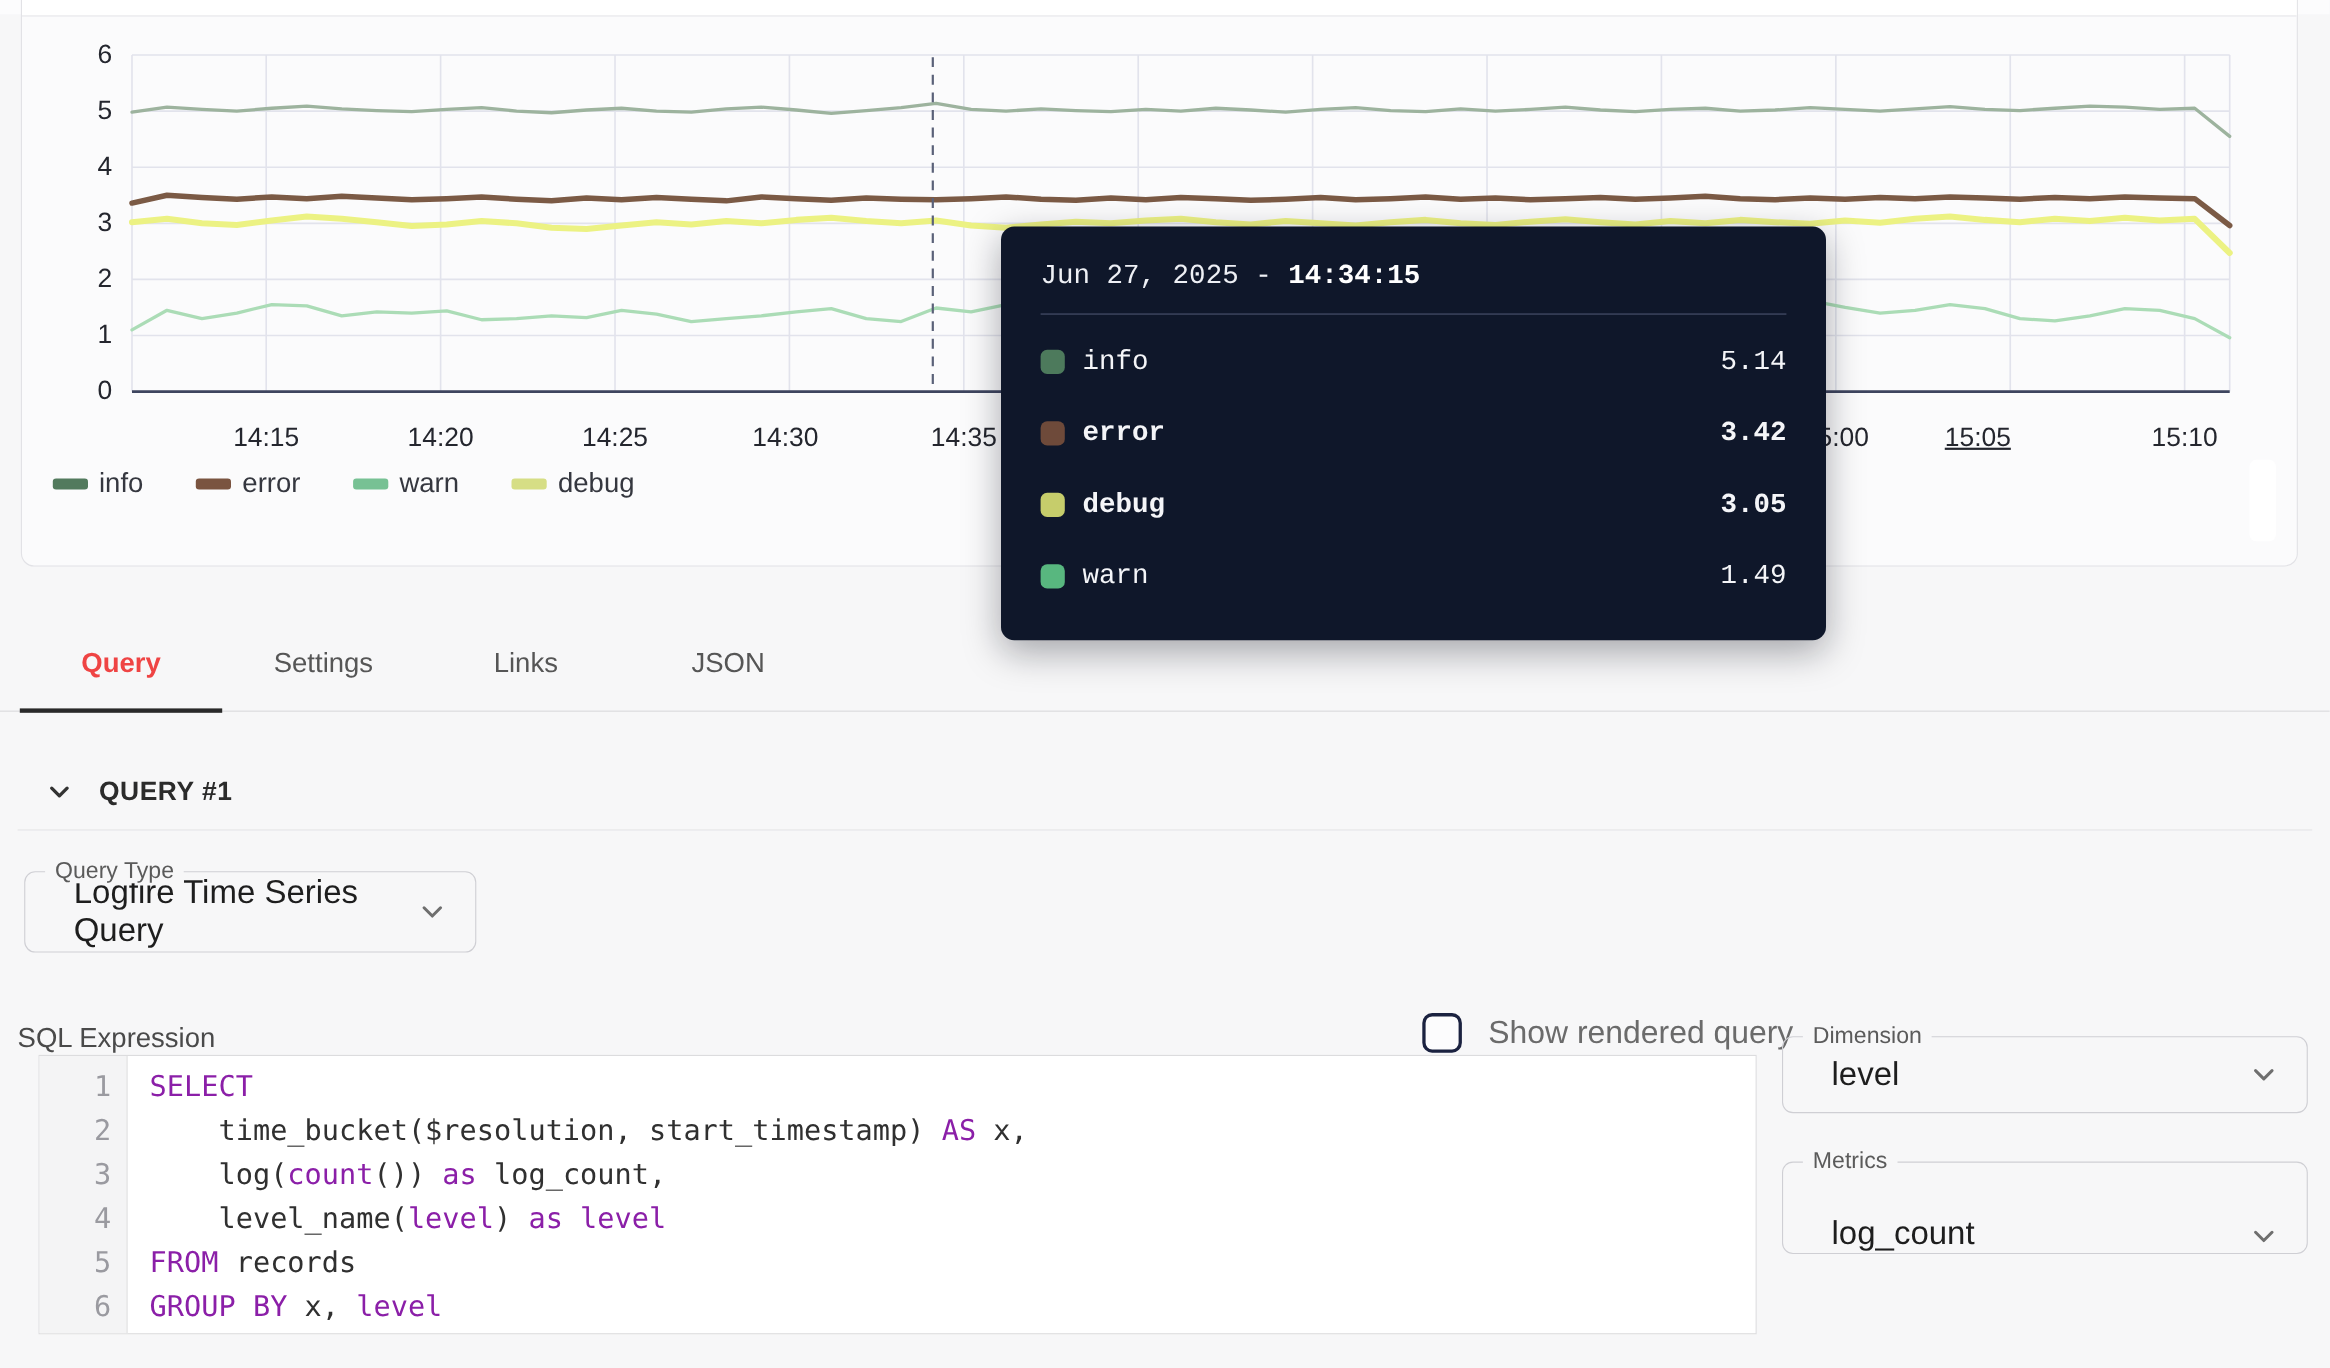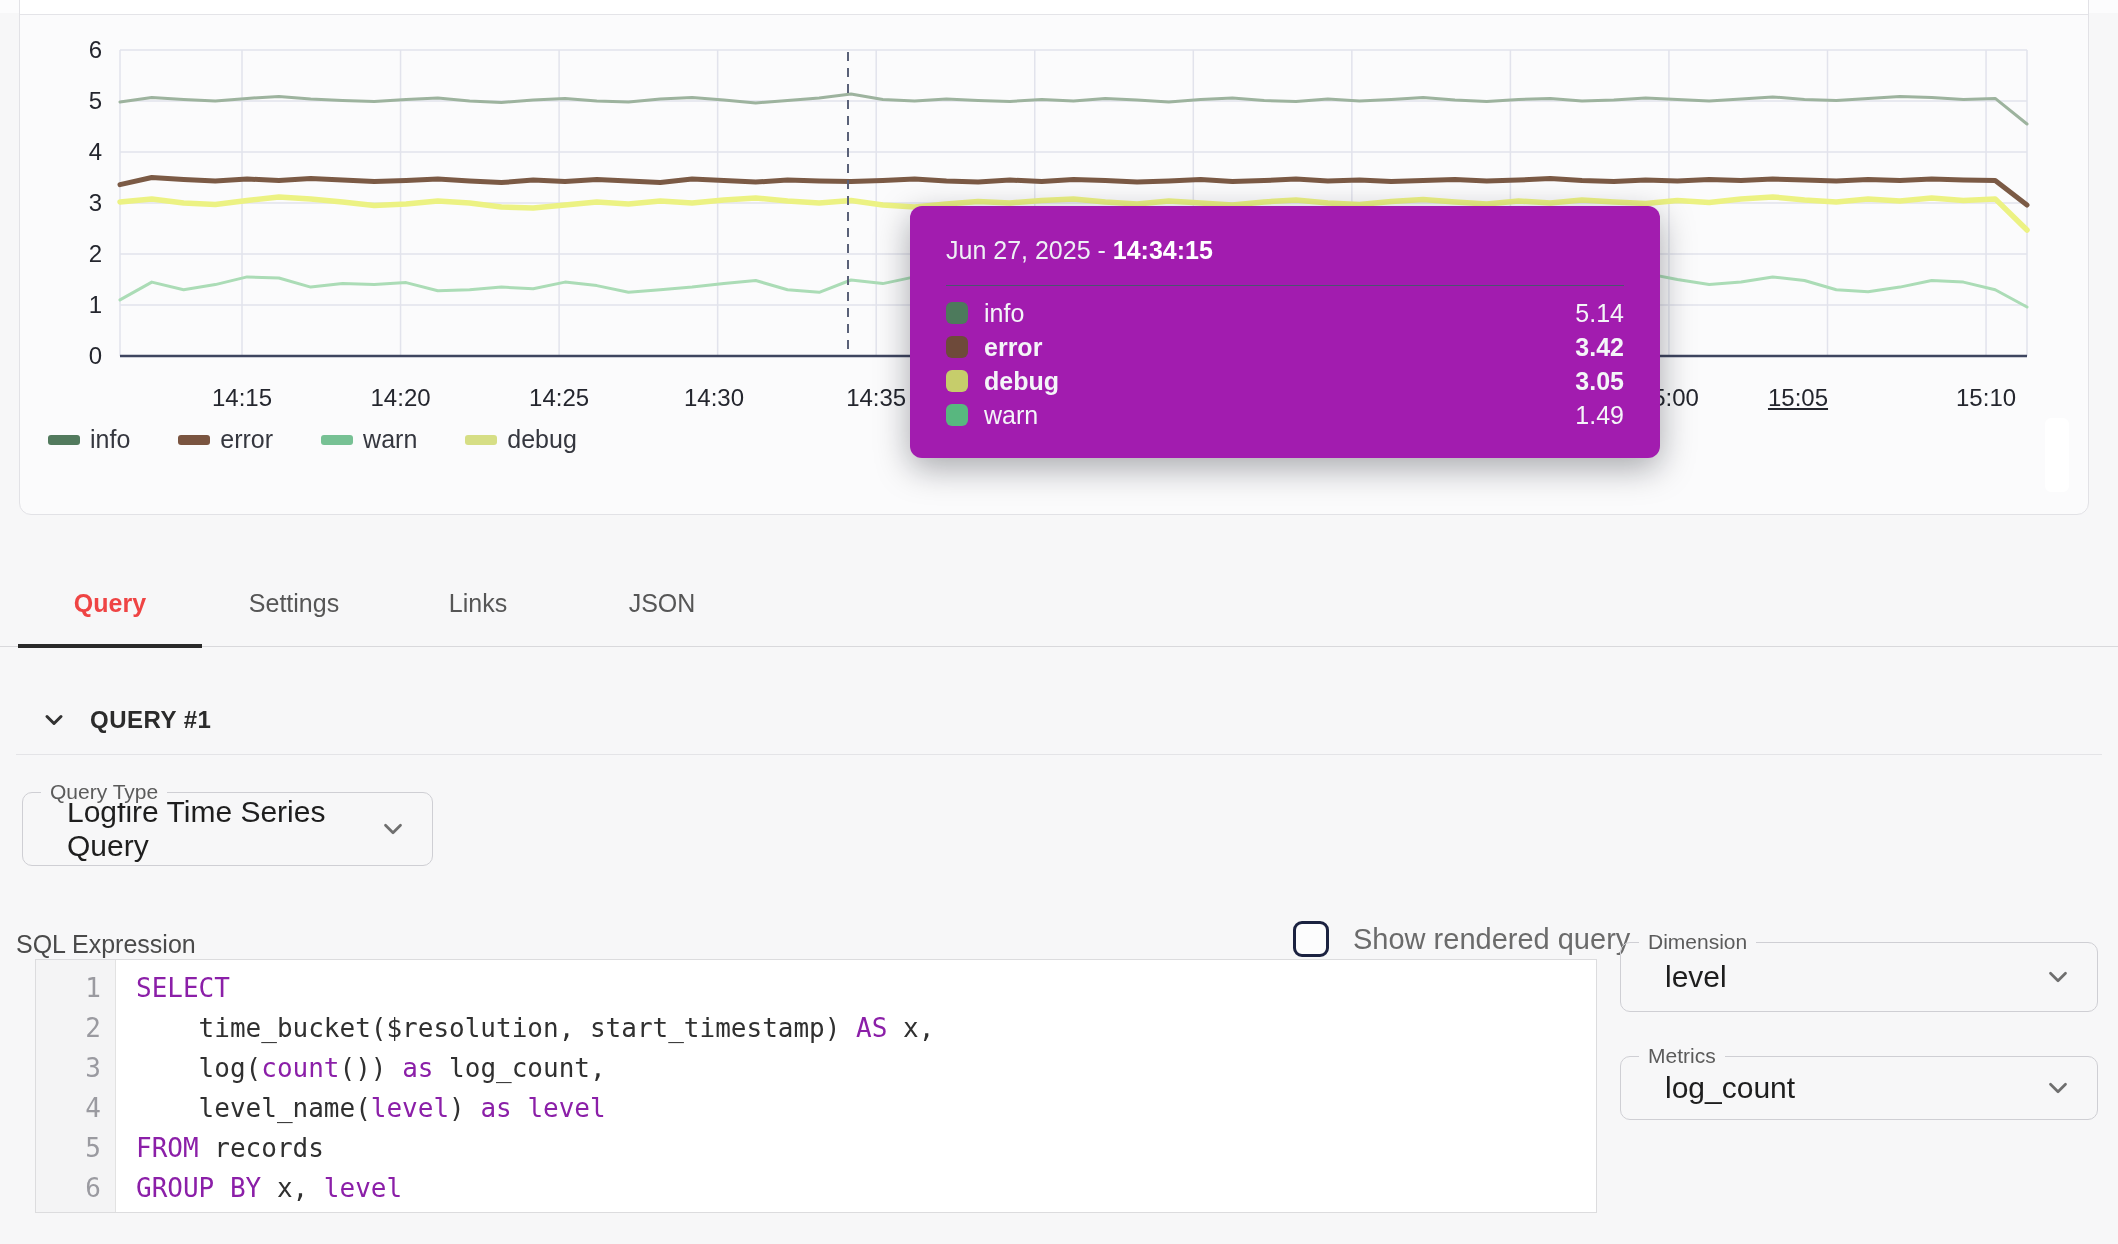--- a/index.html
+++ b/index.html
@@ -20,24 +20,24 @@
   #chart-svg{position:absolute;left:0;top:0;z-index:2;}
   .ytick{position:absolute;width:40px;text-align:right;font-size:24px;color:#24262e;z-index:2;transform:translateY(-50%);}
   .xtick{position:absolute;top:384px;width:100px;text-align:center;font-size:24px;color:#24262e;z-index:2;transform:translateX(-50%);}
   .legend{position:absolute;left:48px;top:425px;display:flex;align-items:center;gap:48px;z-index:2;}
   .legend-item{display:flex;align-items:center;gap:10px;}
   .legend-swatch{width:32px;height:10px;border-radius:3px;}
   .legend-label{font-size:25px;color:#35373f;}
   .scroll-thumb{position:absolute;left:2045px;top:418px;width:24px;height:74px;background:#ffffff;border-radius:6px;z-index:2;}
   
   .tooltip{
-    position:absolute;left:910px;top:206px;width:750px;height:252px;box-sizing:border-box;
-    background:#a21caf;border-radius:12px;z-index:5;
+    position:absolute;left:910px;top:206px;width:750px;height:376px;box-sizing:border-box;
+    background:#0f172a;border-radius:12px;z-index:5;
     box-shadow:0 10px 34px rgba(10,12,24,.35);
-    padding:30px 36px 26px 36px;display:flex;flex-direction:column;color:#f4f5f8;
+    padding:30px 36px 26px 36px;display:flex;flex-direction:column;color:#f4f5f8;font-family:Liberation Mono, monospace;
   }
   .tooltip-title{font-size:25px;color:#eef0f5;}
   .tooltip-title b{font-weight:700;color:#ffffff;}
   .tooltip-divider{height:1px;background:#4d5470;margin:20px 0 10px 0;}
   .tooltip-rows{flex:1;display:flex;flex-direction:column;justify-content:space-around;}
   .tooltip-row{display:flex;align-items:center;gap:16px;font-size:25px;}
   .tooltip-swatch{width:22px;height:22px;border-radius:6px;flex:none;}
   .tooltip-value{margin-left:auto;}
   .tooltip-row.bold{font-weight:700;}
   
@@ -245,21 +245,21 @@
 <div class="outlined-select" style="left:1620px;top:942px;width:478px;height:70px;">
   <span class="notch-label">Dimension</span>
   <span class="value">level</span>
   <span class="chev">
     <svg width="30" height="30" viewBox="0 0 24 24" fill="none" stroke="#6f6f6f" stroke-width="2.2" stroke-linecap="round" stroke-linejoin="round">
         <polyline points="6 9 12 15 18 9"></polyline>
       </svg>
   </span>
 </div>
 
-<div class="outlined-select" style="left:1620px;top:1056px;width:478px;height:64px;">
+<div class="outlined-select" style="left:1620px;top:1056px;width:478px;height:84px;align-items:flex-end;">
   <span class="notch-label">Metrics</span>
   <span class="value">log_count</span>
   <span class="chev">
     <svg width="30" height="30" viewBox="0 0 24 24" fill="none" stroke="#6f6f6f" stroke-width="2.2" stroke-linecap="round" stroke-linejoin="round">
         <polyline points="6 9 12 15 18 9"></polyline>
       </svg>
   </span>
 </div>
 
 </body></html>

